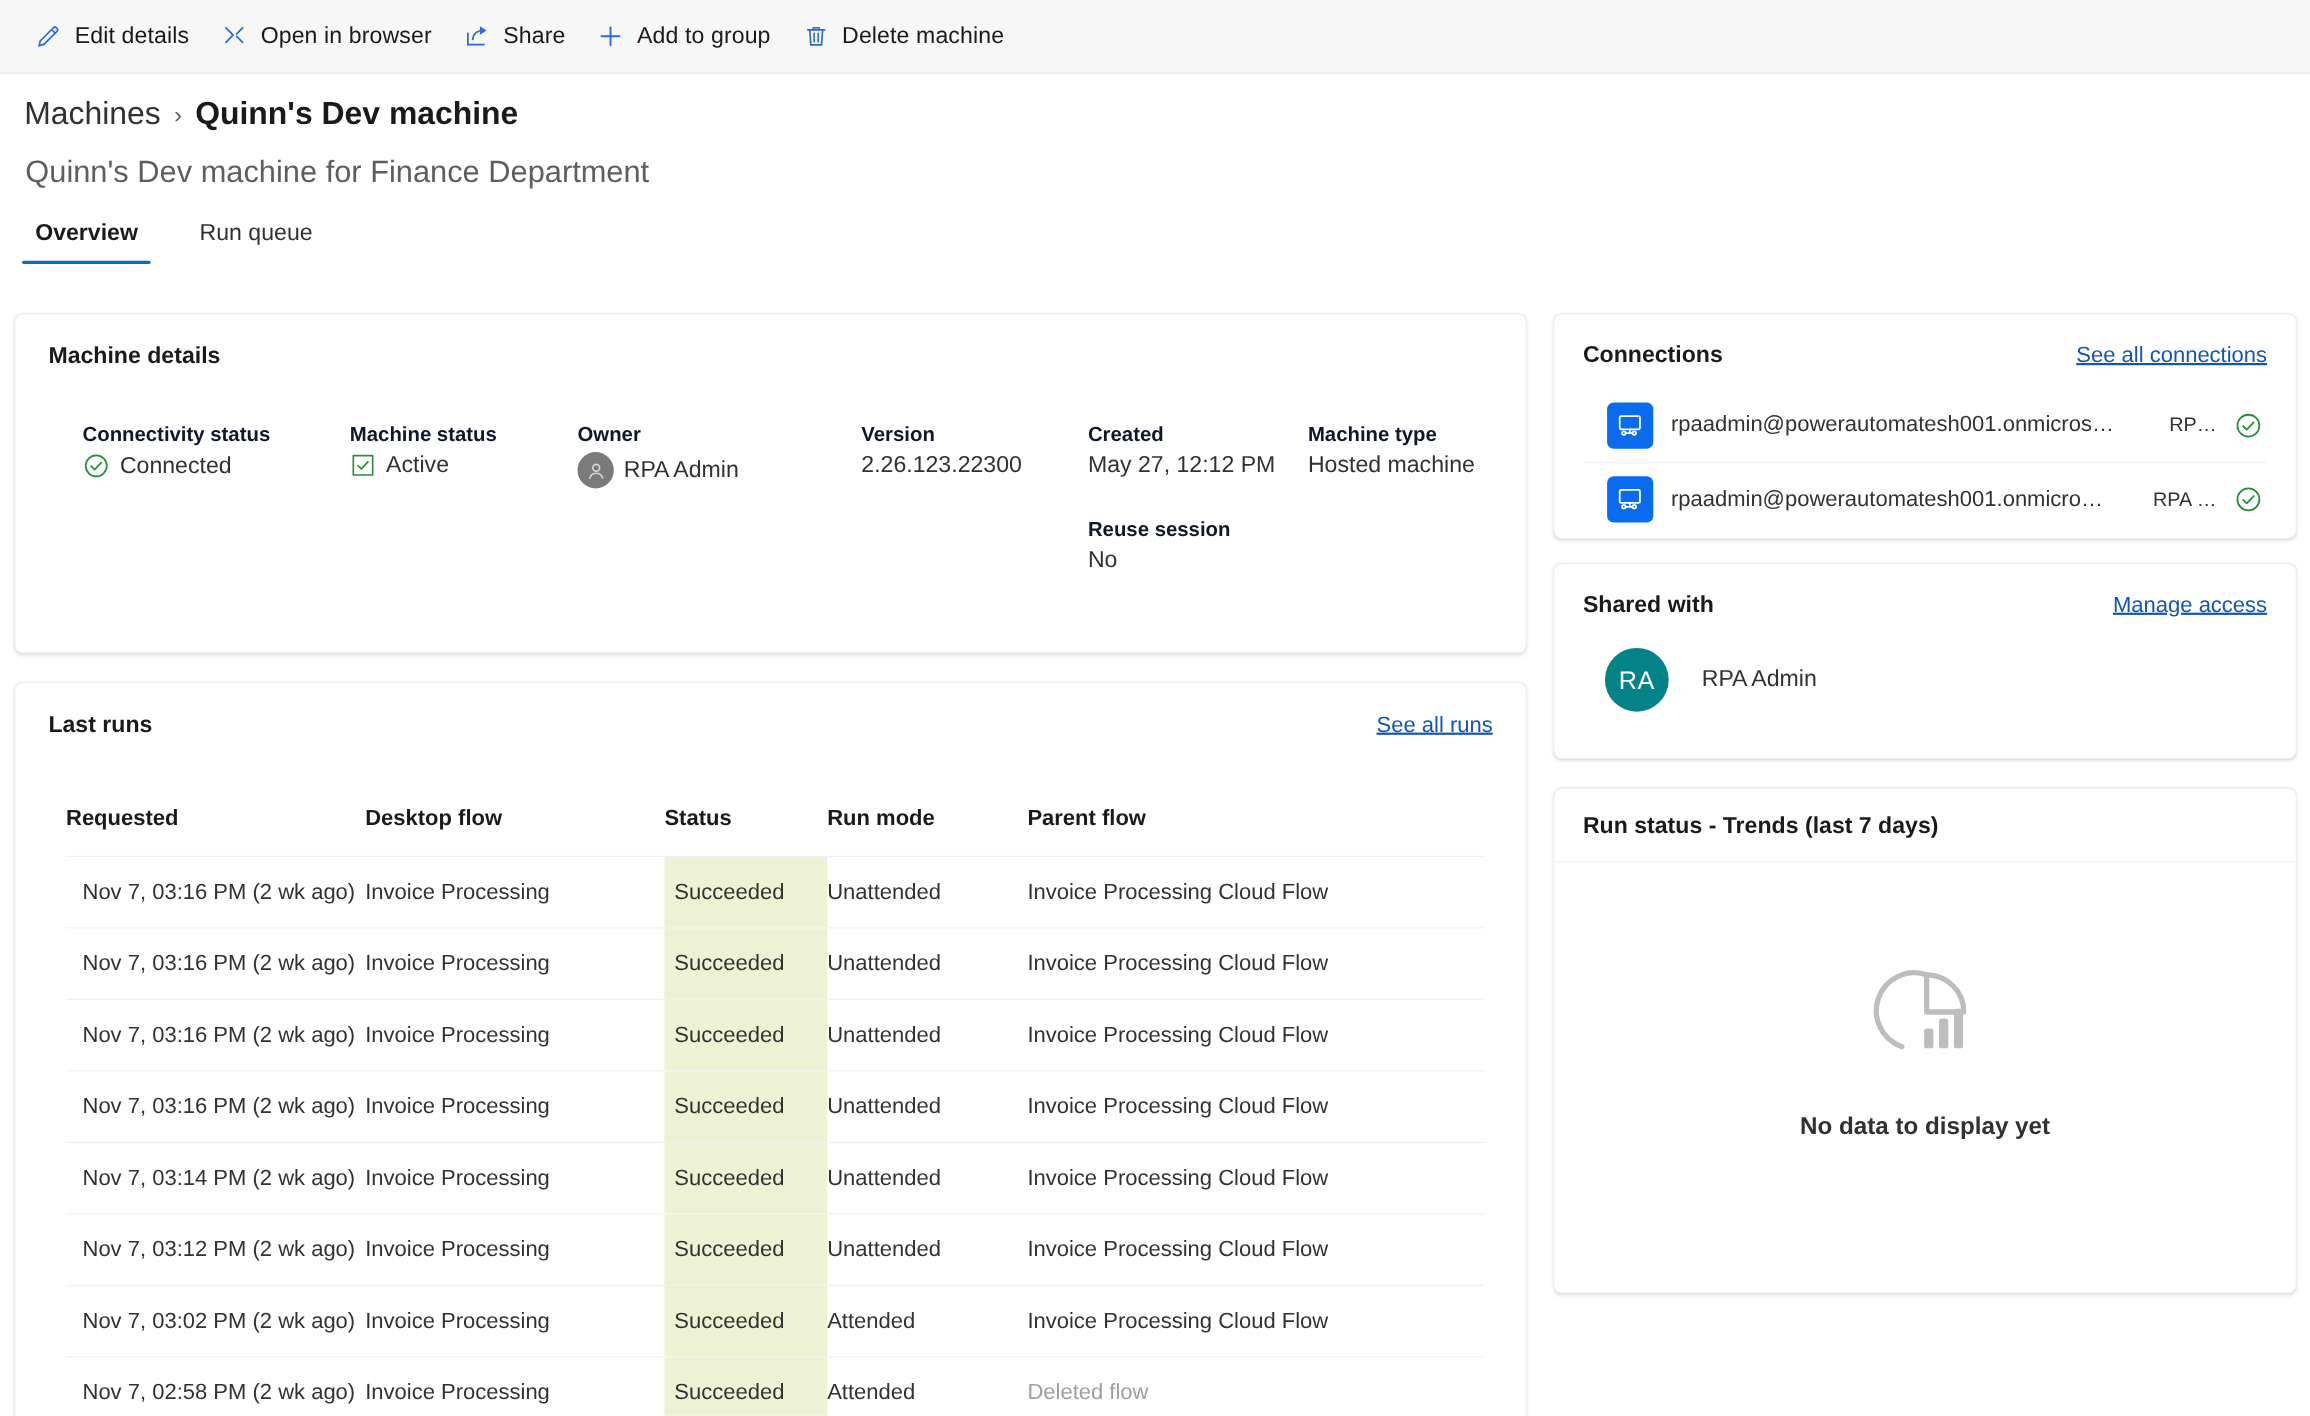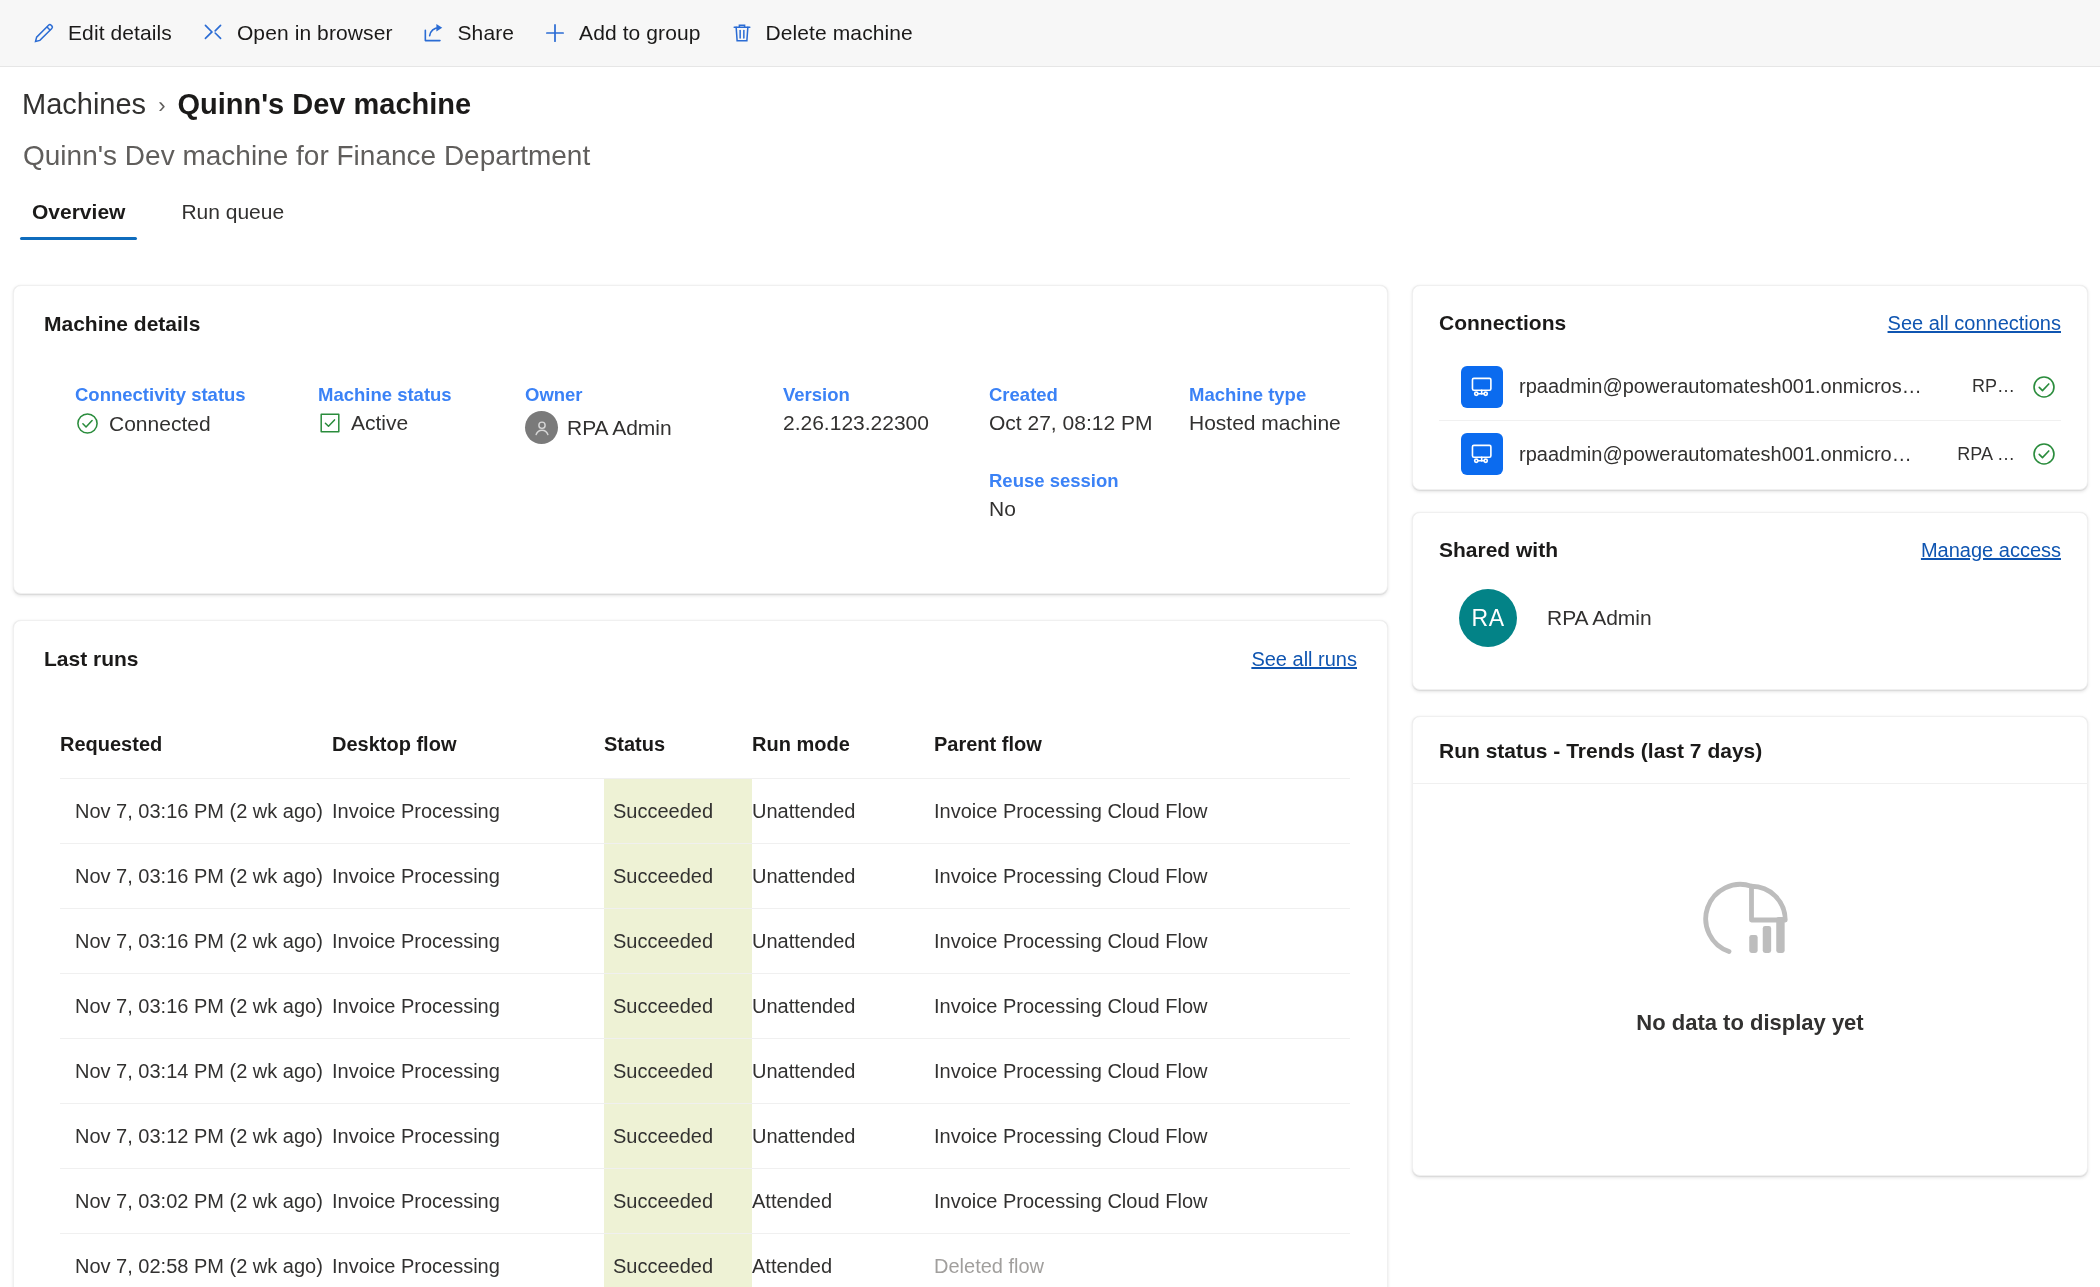--- a/index.html
+++ b/index.html
@@ -70,21 +70,21 @@
 
   
   #machine-details { height: 309px; padding: 26px 30px 0 30px; position: relative; }
   .md-grid {
     position: absolute; left: 61px; top: 98px;
     display: grid;
     grid-template-columns: 243px 207px 258px 206px 200px 260px;
     row-gap: 26px;
   }
   .md-field { }
-  .md-label { font-size: 18.5px; color: #3b82f6; font-weight: 600; margin-bottom: 5px; }
+  .md-label { font-size: 18.5px; color: #0f172a; font-weight: 600; margin-bottom: 5px; }
   .md-value { font-size: 21px; color: #323130; display: flex; align-items: center; gap: 9px; }
   .ico-circle-check { width: 25px; height: 25px; flex: none; }
   .ico-square-check { width: 24px; height: 24px; flex: none; }
   .avatar-grey {
     width: 33px; height: 33px; border-radius: 50%; background: #7a7a7a;
     flex: none; display: flex; align-items: center; justify-content: center;
   }
 
   
   #last-runs { margin-top: 26px; height: 720px; padding: 26px 30px 0 30px; position: relative; overflow: hidden; }
@@ -267,21 +267,21 @@
       <div class="md-field">
         <div class="md-label">Version</div>
         <div class="md-value">
           <span>2.26.123.22300</span>
         </div>
       </div>
 
       <div class="md-field">
         <div class="md-label">Created</div>
         <div class="md-value">
-          <span>Oct 27, 08:12 PM</span>
+          <span>May 27, 12:12 PM</span>
         </div>
       </div>
 
       <div class="md-field">
         <div class="md-label">Machine type</div>
         <div class="md-value">
           <span>Hosted machine</span>
         </div>
       </div>
 

